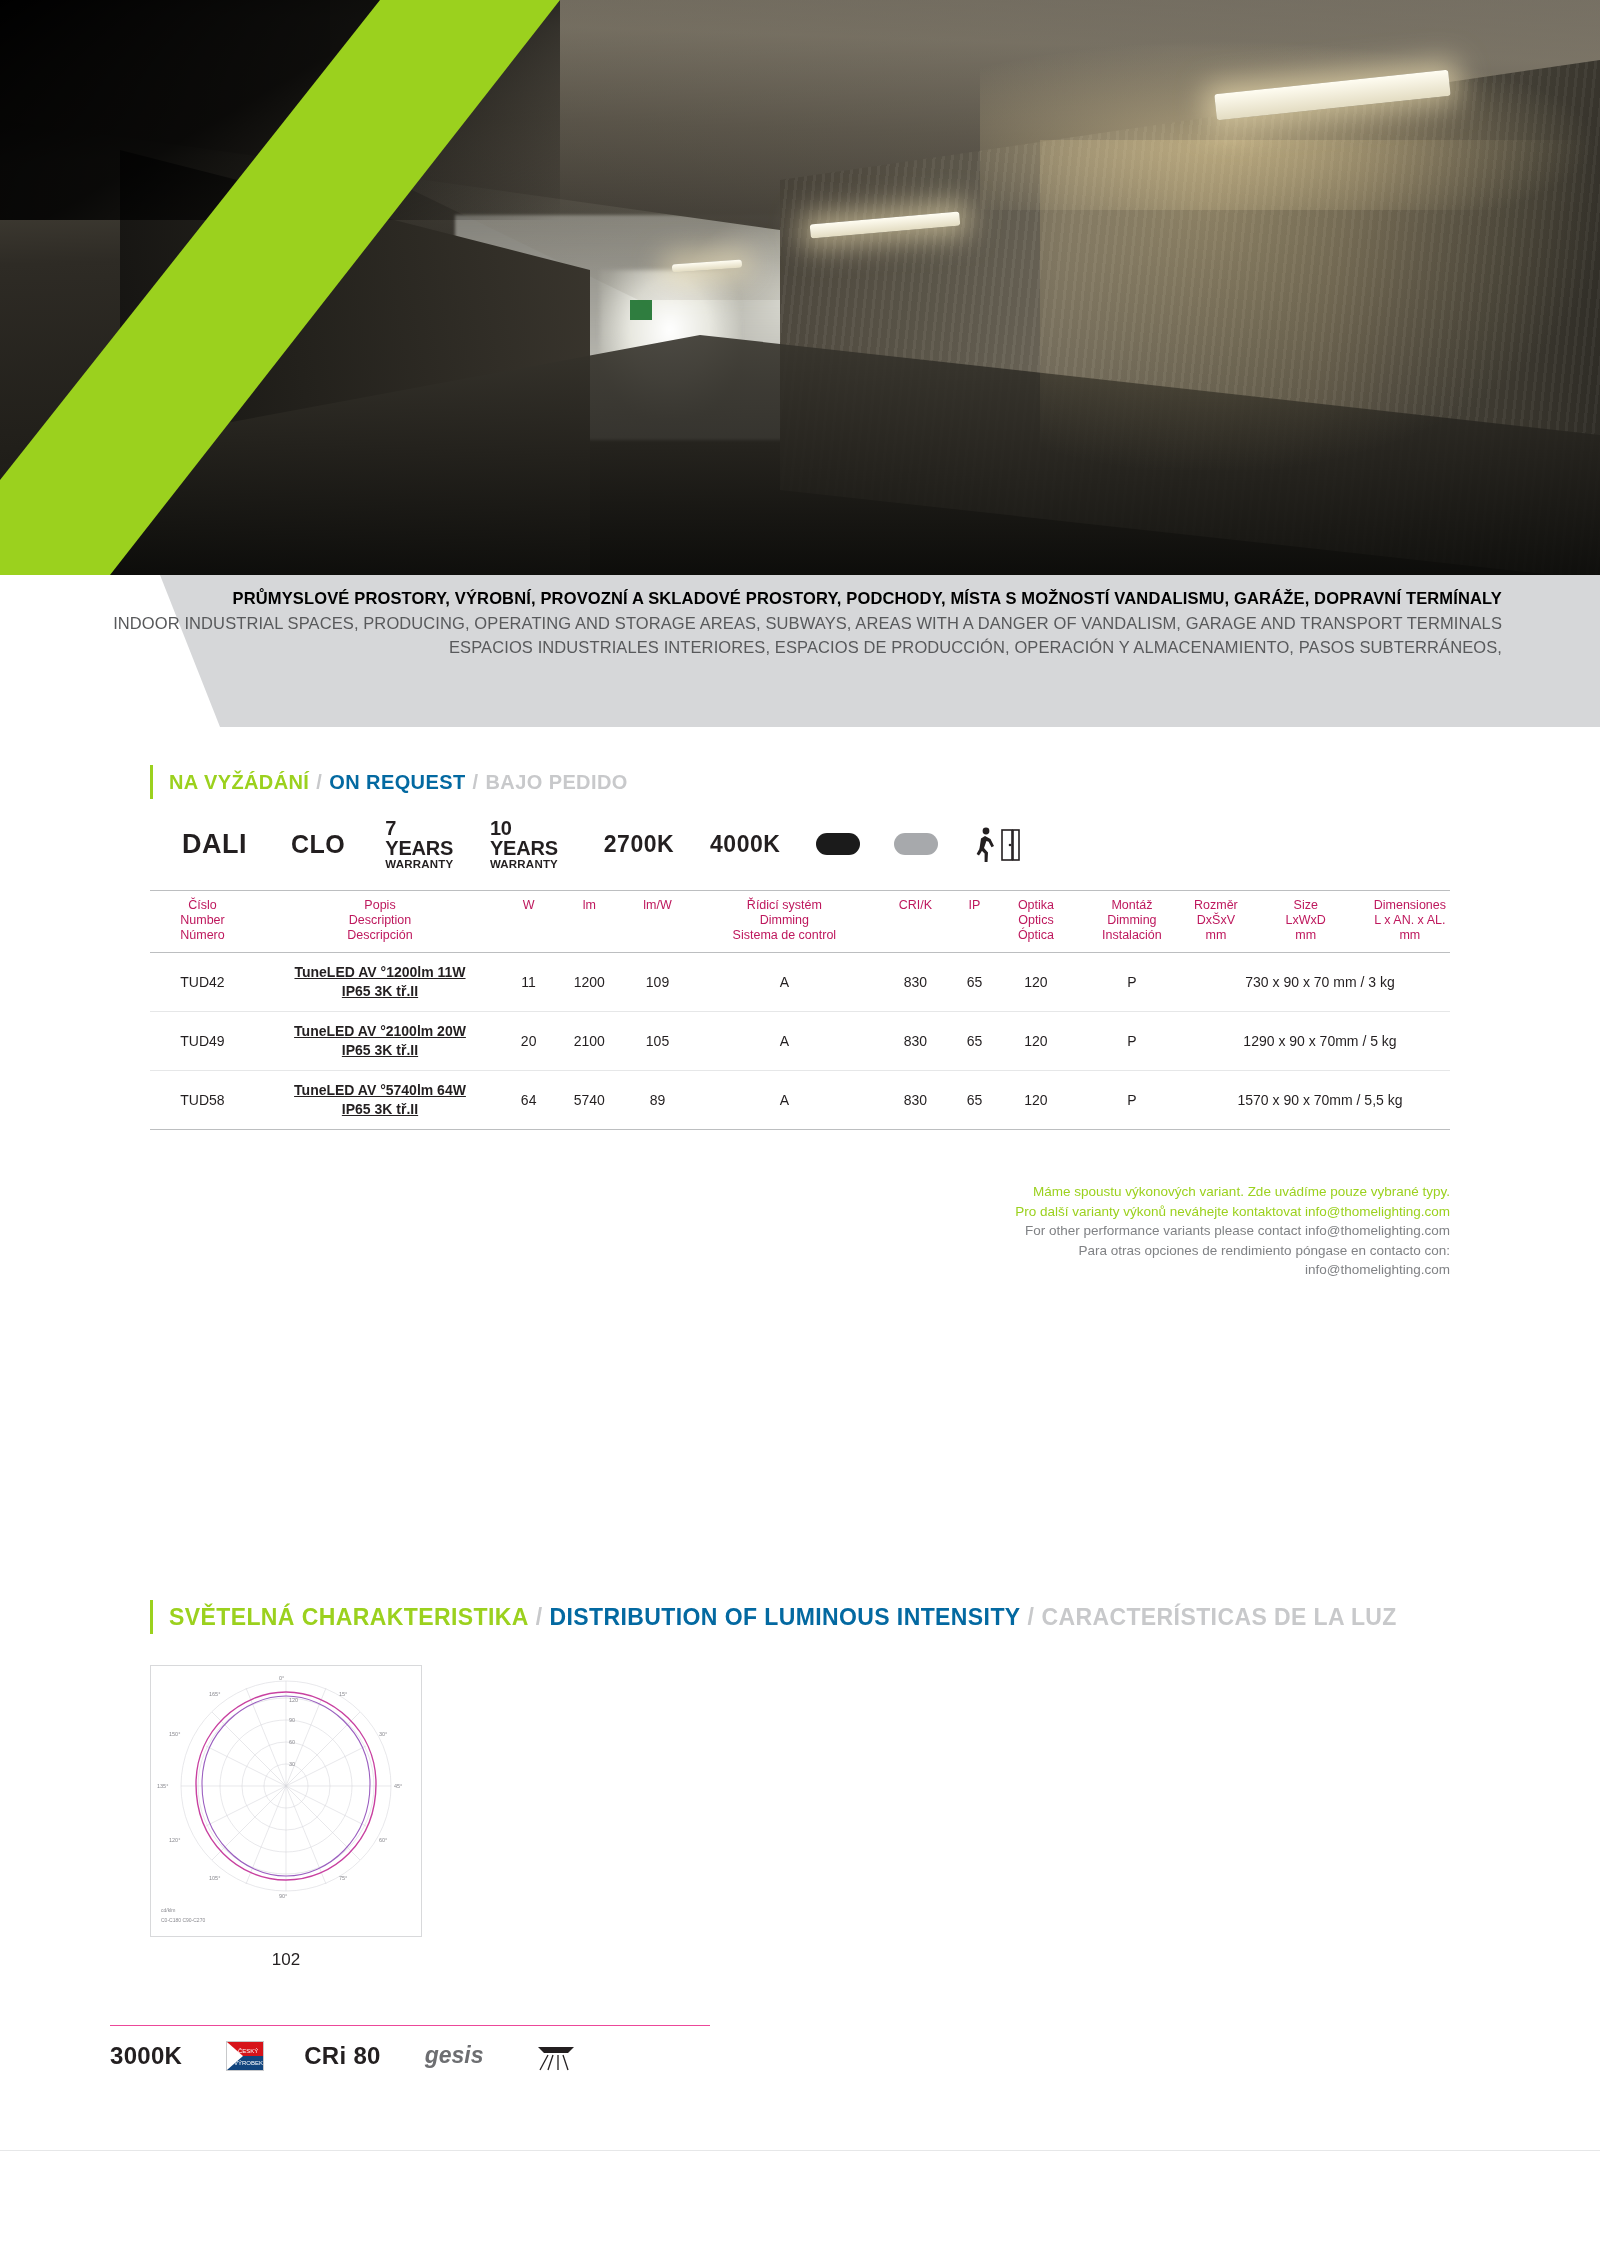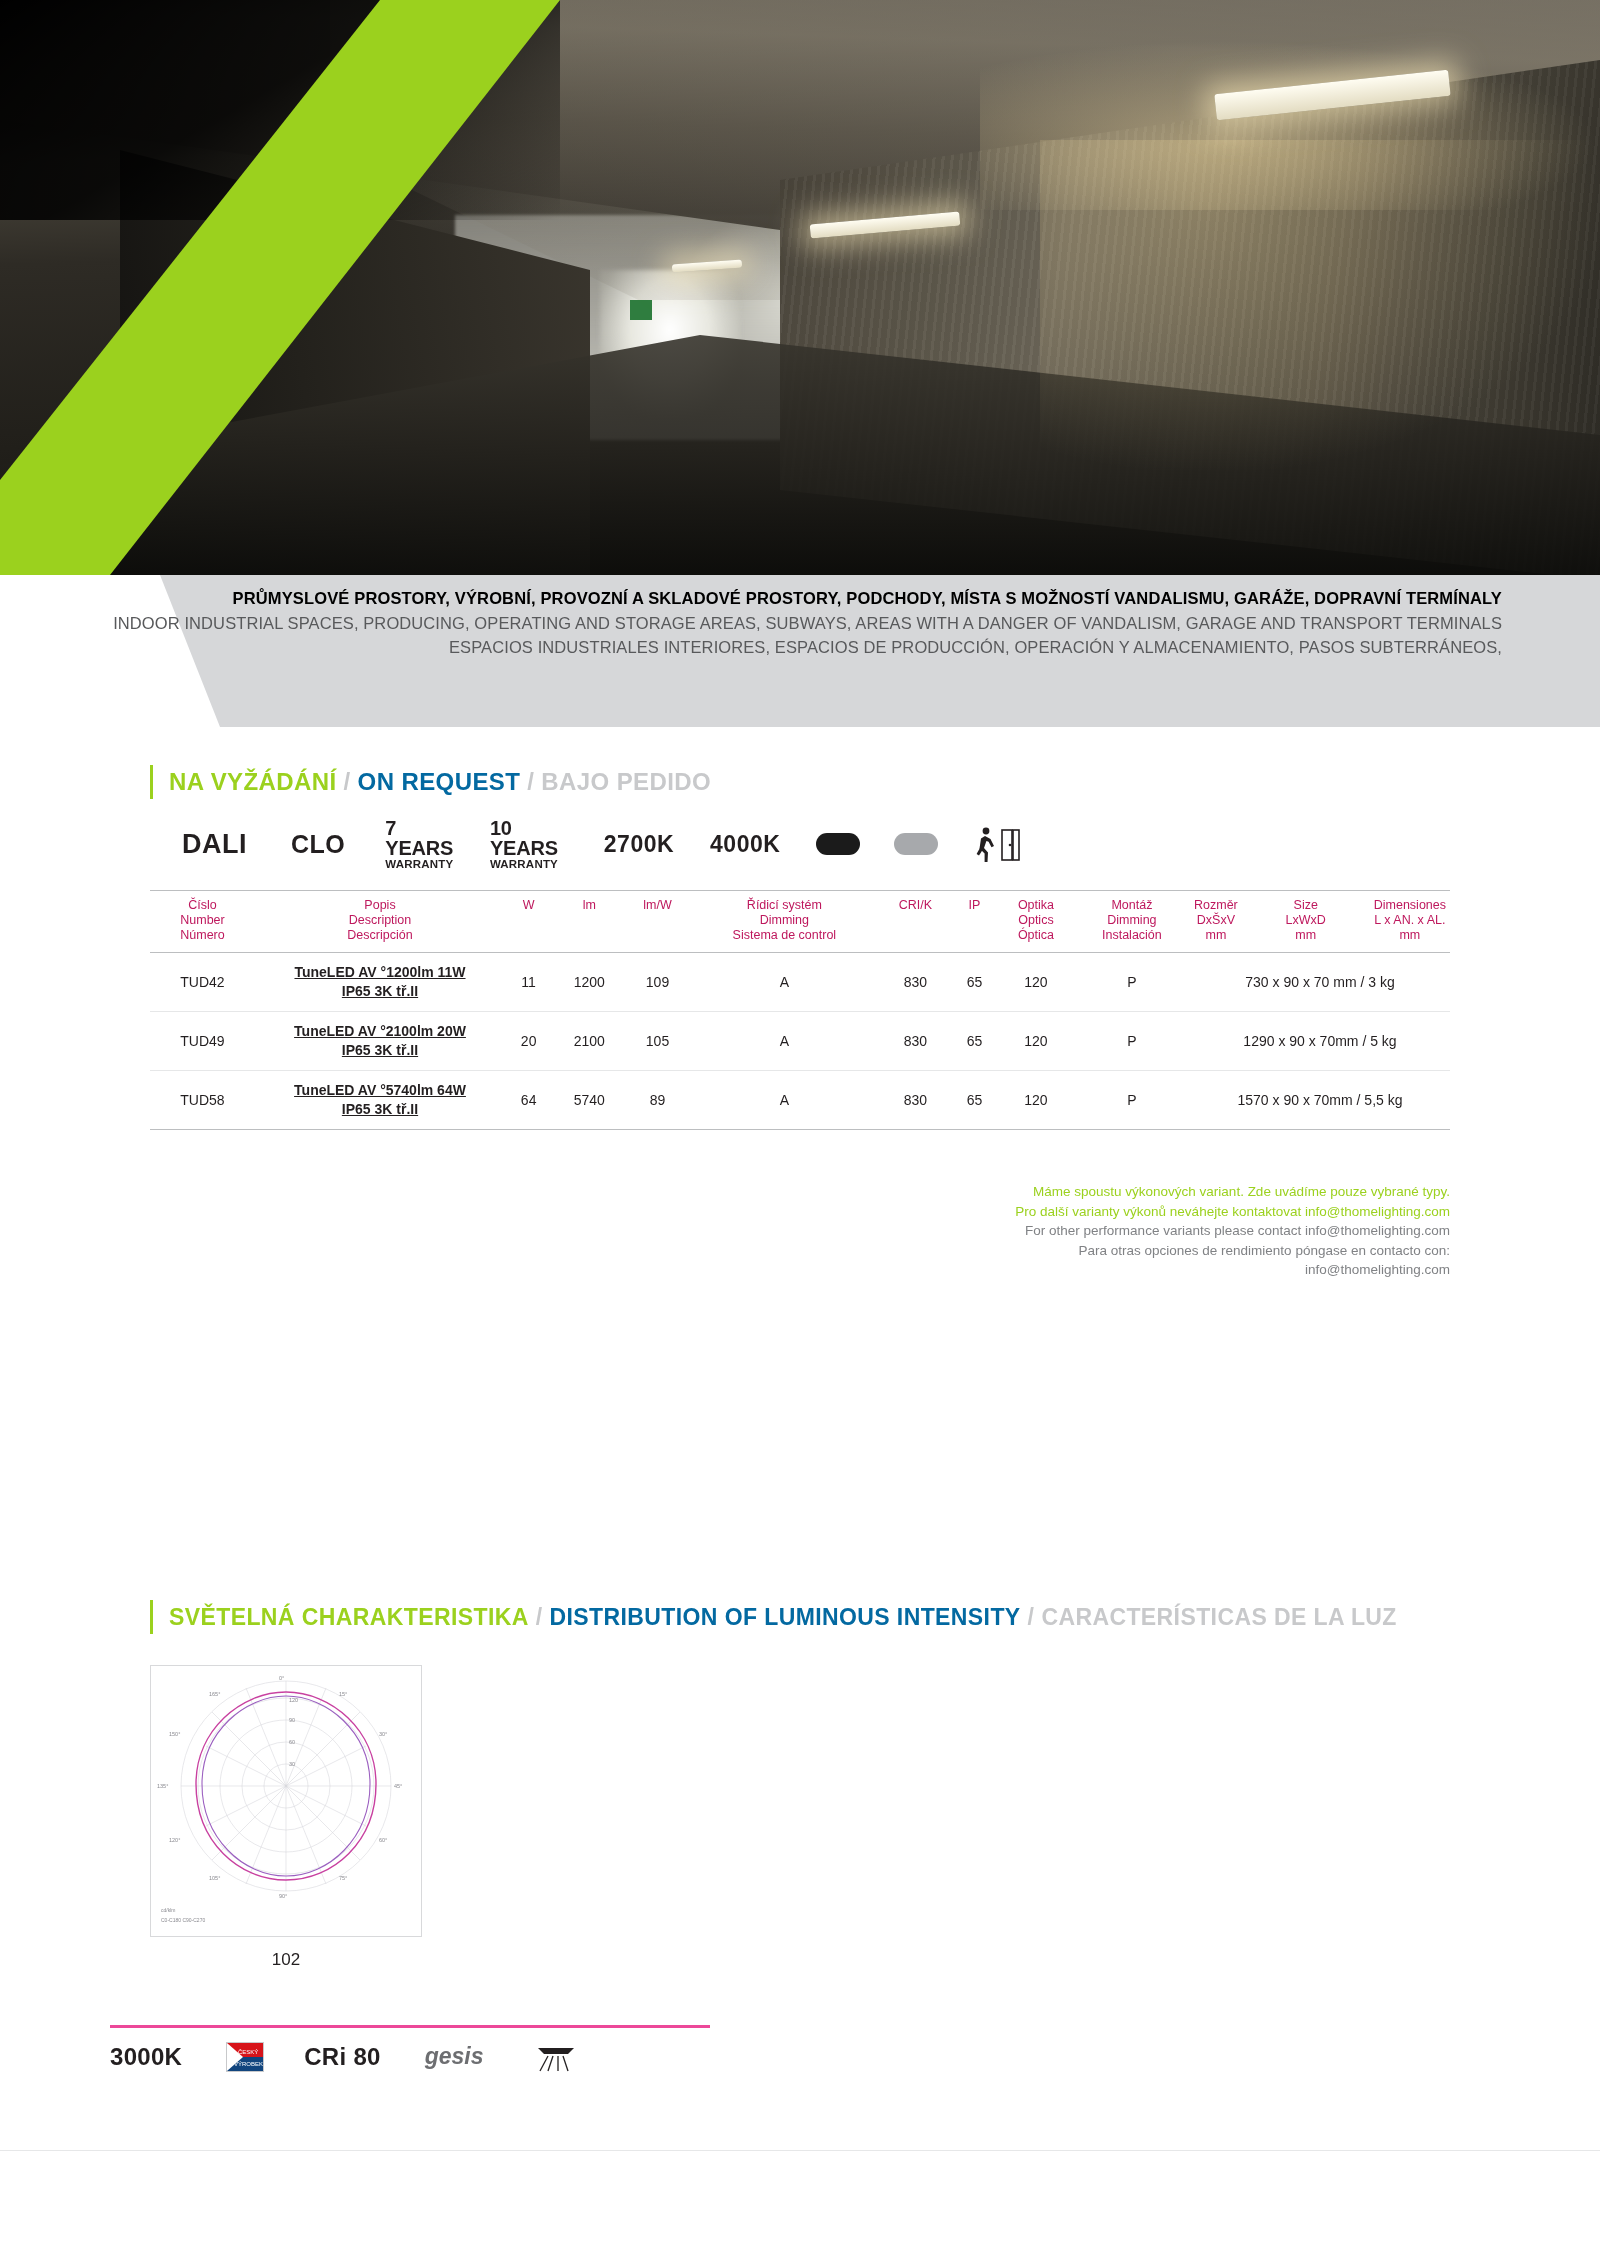--- a/index.html
+++ b/index.html
@@ -121,21 +121,21 @@
     color:#58595b;
     font-size:16.5px;
     line-height:24.5px;
     letter-spacing:0.1px;
   }
   .caption-text .l1 { color:#000000; font-weight:700; letter-spacing:0.15px; }
   
   .sec {
     position:absolute;
     display:flex; align-items:center;
-    font-size:24px; font-weight:700; letter-spacing:0.4px;
+    font-size:20px; font-weight:700; letter-spacing:0.4px;
   }
   .sec .bar {
     width:3px; height:34px; background:#9bd11e; margin-right:16px;
   }
   .sec .cz { color:#9bd11e; }
   .sec .en { color:#0369a1;text-align:center; }
   .sec .es { color:#c8c9cb; }
   .sec .sl { color:#c8c9cb; margin:0 7px; }
   
   .badges {
@@ -197,21 +197,21 @@
   }
   .photo-label {
     position:absolute; left:150px; top:1950px; width:272px;
     text-align:center; font-size:17px; color:#231f20;
   }
   
   
   .logos {
     position:absolute; left:110px; top:2025px; width:600px; height:46px;
     display:flex; align-items:center;
-    border-top:3px solid #ec4899; padding-top:14px;
+    border-top:1px solid #ec4899; padding-top:14px;
   }
   .logo-3000 { font-size:24px; font-weight:700; letter-spacing:0.3px; margin-right:44px; }
   .czflag {
     width:38px; height:30px; margin-right:40px; position:relative;
     border:1px solid #c8c9cb; background:#fff; overflow:hidden;
   }
   .cri { font-size:24px; font-weight:700; letter-spacing:0.3px; margin-right:44px; }
   .gesis { font-size:23px; font-weight:700; font-style:italic; color:#6d6e71; margin-right:48px; }
   .beamicon { width:48px; height:34px; position:relative; }
   

